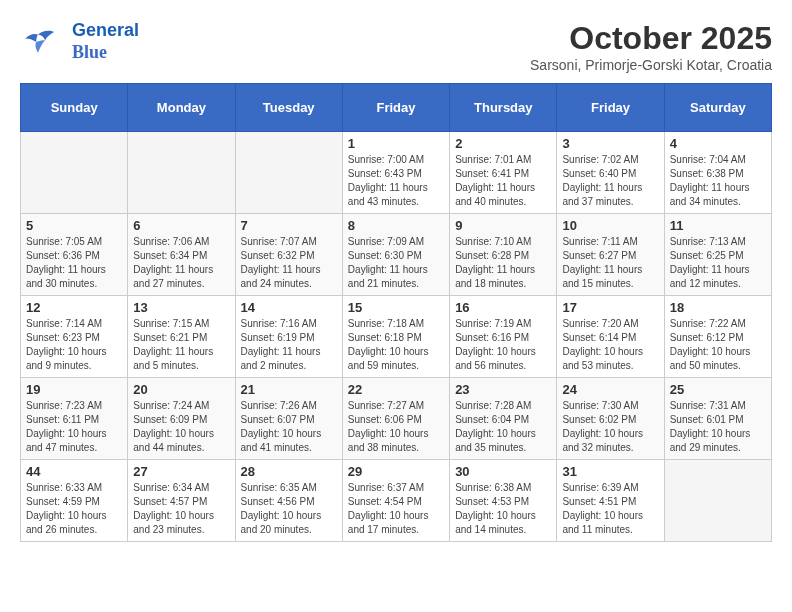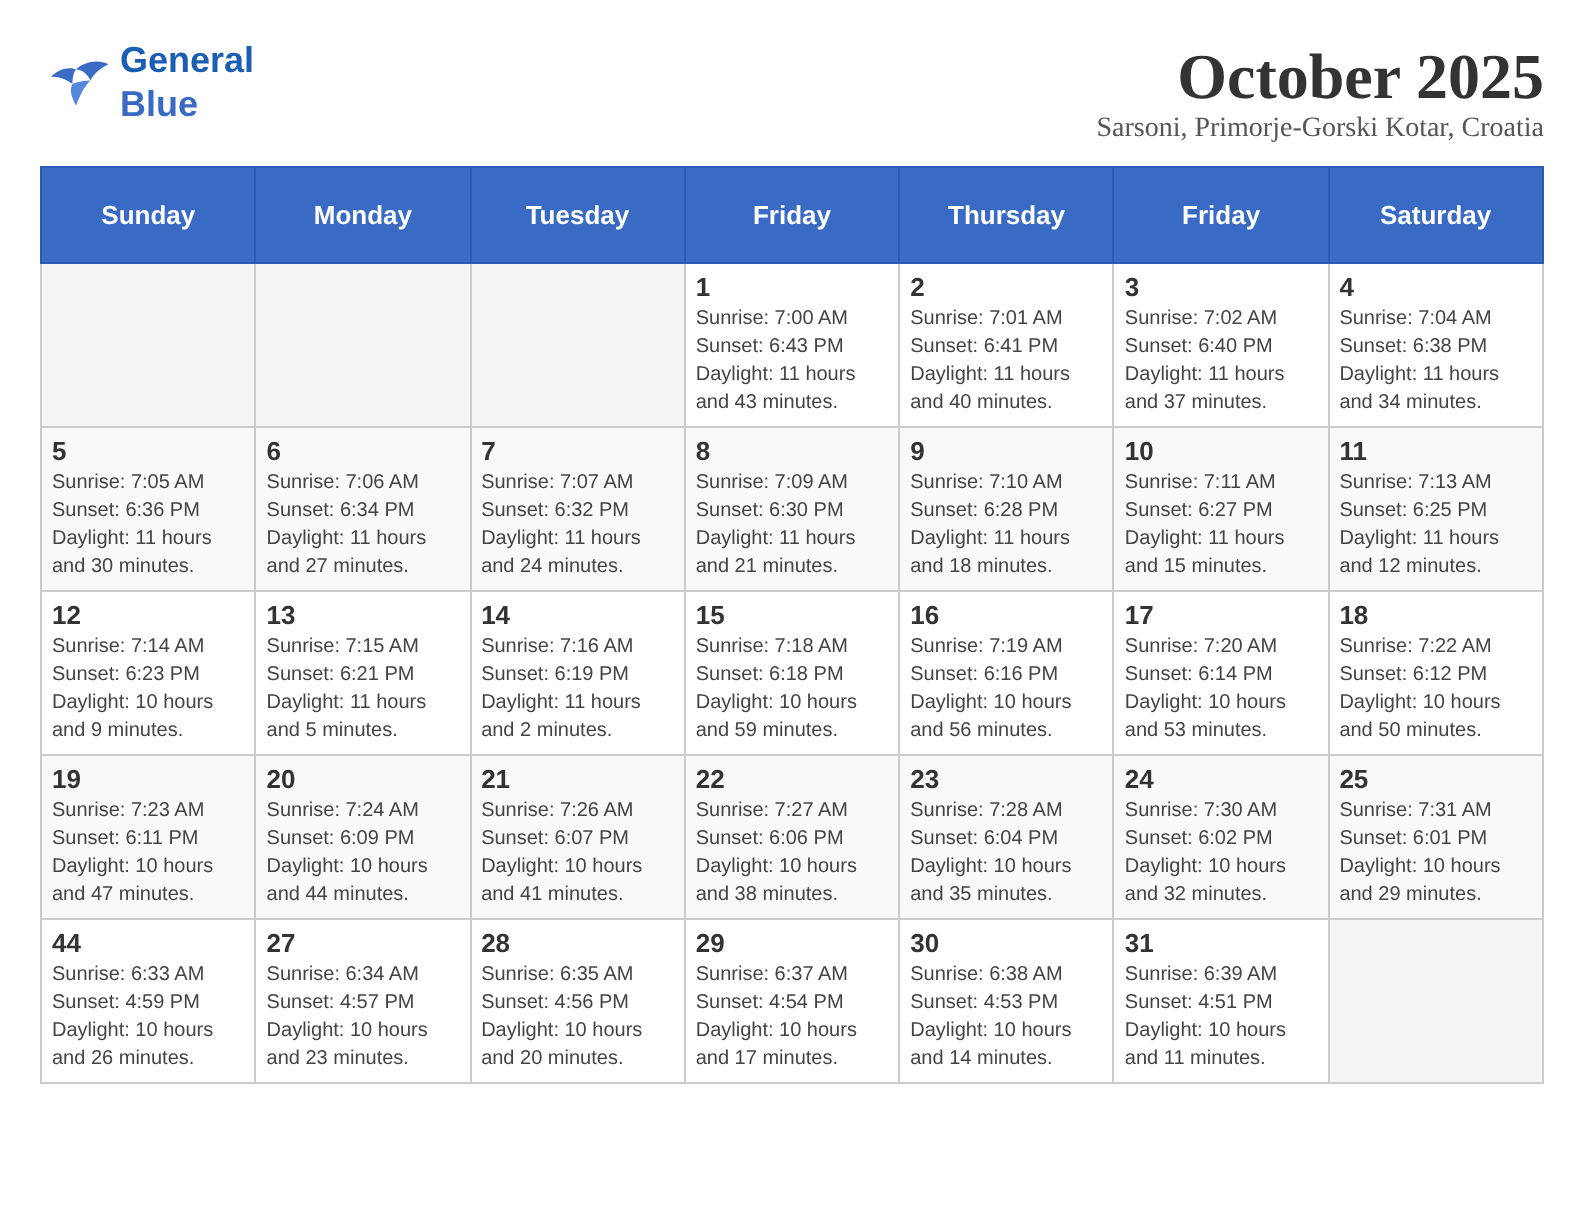--- a/index.html
+++ b/index.html
@@ -12,38 +12,37 @@
     }
     .header {
       display: flex;
       justify-content: space-between;
       align-items: flex-start;
       margin-bottom: 10px;
     }
     .logo {
       display: flex;
       align-items: center;
-      gap: 4px;
+      gap: 16px;
     }
     .logo-text {
       font-size: 18px;
       font-weight: bold;
       color: #333;
       line-height: 1.2;
     }
     .logo-text span {
       color: #1a5fb4;
     }
     .logo-bird {
       width: 36px;
       height: 30px;
     }
     .title-block {
       text-align: right;
-      font-family: Liberation Serif, serif;
     }
     .calendar-title {
       font-size: 32px;
       font-weight: bold;
       color: #333;
     }
     .calendar-subtitle {
       font-size: 14px;
       color: #555;
     }
@@ -93,21 +92,21 @@
 
 <div class="header">
   <div class="logo">
     <svg class="logo-bird" viewBox="0 0 40 32">
       <path d="M20,8 C24,4 32,2 38,5 C34,7 30,10 28,14 C26,10 23,8 20,8Z" fill="#3a6bc4"></path>
       <path d="M20,8 C16,6 10,8 6,12 C10,12 14,13 18,16 C18,12 19,9 20,8Z" fill="#3a6bc4"></path>
       <path d="M20,8 L20,28 C18,24 16,20 18,16 C18,16 22,14 28,14 C24,18 22,23 20,28Z" fill="#5588dd"></path>
     </svg>
     <div class="logo-text">
       <div><span>General</span></div>
-      <div style="color:#3a6bc4;">Blue</div>
+      <div style="color:#3a6bc4;font-family:Liberation Serif, serif;">Blue</div>
     </div>
   </div>
   <div class="title-block">
     <div class="calendar-title">October 2025</div>
     <div class="calendar-subtitle">Sarsoni, Primorje-Gorski Kotar, Croatia</div>
   </div>
 </div>
 
 <table>
   <thead>

